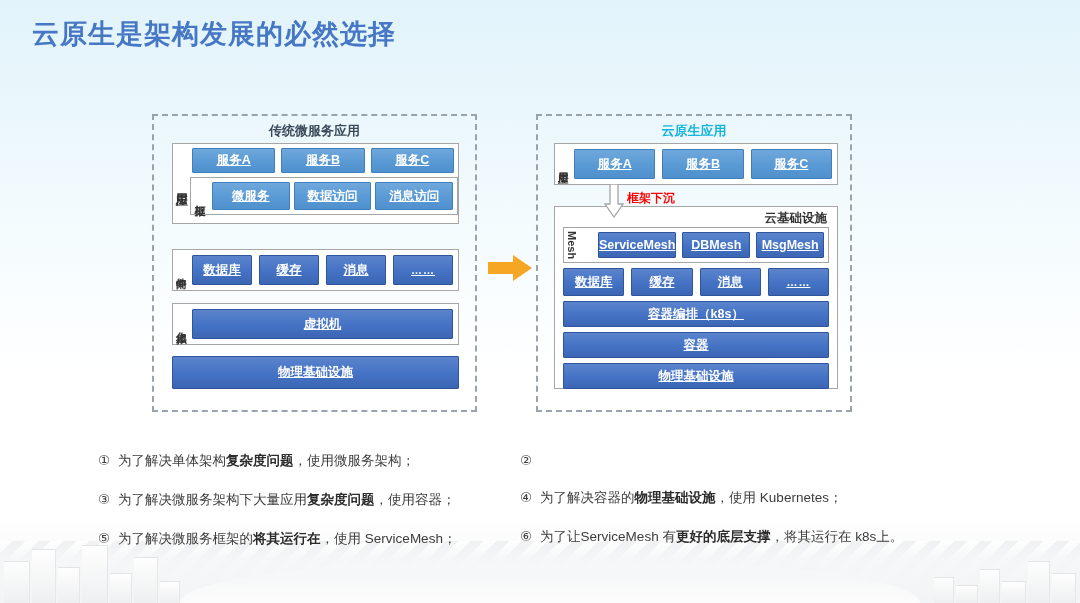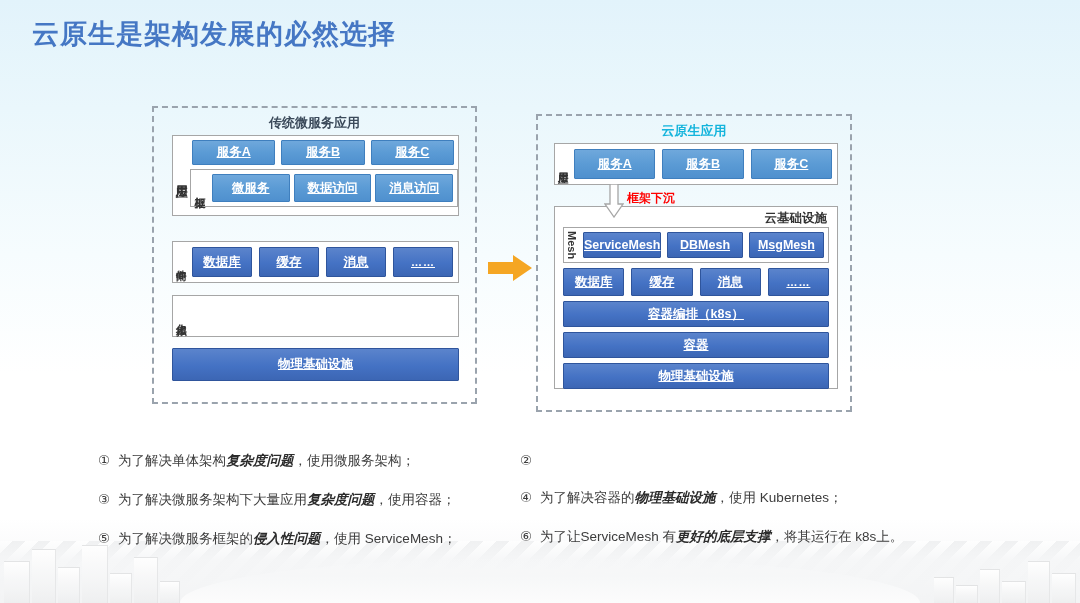--- a/index.html
+++ b/index.html
@@ -38,21 +38,21 @@
   .page-title {
     position: absolute; left: 32px; top: 16px;
     font-size: 27px; font-weight: bold; color: #4577c4;
     letter-spacing: 1px; white-space: nowrap;
   }
 
   
   .panel {
     position: absolute; border: 2px dashed #9aa3ad; background: transparent;
   }
-  .panel-left  { left: 152px; top: 106px; width: 325px; height: 298px; }
+  .panel-left  { left: 152px; top: 114px; width: 325px; height: 298px; }
   .panel-right { left: 536px; top: 114px; width: 316px; height: 298px; }
 
   .panel-title {
     position: absolute; left: 0; right: 0; top: 6px; text-align: center;
     font-size: 13px; font-weight: bold; white-space: nowrap;
   }
   .panel-title.trad  { color: #3b4a5a; }
   .panel-title.cloud { color: #14b4dc; }
 
   
@@ -112,21 +112,21 @@
   
   .notes { position: absolute; left: 0; top: 452px; width: 1080px; }
   .note-col { position: absolute; }
   .note-col.left  { left: 98px;  width: 430px; }
   .note-col.right { left: 520px; width: 470px; }
   .note-row {
     display: flex; align-items: baseline; gap: 8px;
     font-size: 13.5px; color: #3c3c3c; margin-bottom: 21px; white-space: nowrap;
   }
   .note-num { font-size: 13.5px; color: #3c3c3c; flex: 0 0 auto; }
-  .note-text b { font-weight: bold; color: #2b2b2b; font-style: italic; }
+  .note-text b { font-weight: bold; color: #2b2b2b; }
 </style>
 </head>
 <body>
 
 <div class="bottom-band">
   <div class="band-mound"></div>
   <div class="band-blocks band-left">
     <span style="left:4px;  width:26px; height:42px;"></span>
     <span style="left:32px; width:24px; height:54px;"></span>
     <span style="left:58px; width:22px; height:36px;"></span>
@@ -176,20 +176,23 @@
     <div style="flex:1; display:flex; gap:7px; padding:5px 5px 5px 2px;">
       <div class="bx bx-dark" style="flex:1;">数据库</div>
       <div class="bx bx-dark" style="flex:1;">缓存</div>
       <div class="bx bx-dark" style="flex:1;">消息</div>
       <div class="bx bx-dark bx-dots" style="flex:1;">……</div>
     </div>
   </div>
 
   <div class="section" style="left:18px; top:187px; width:287px; height:42px;">
     <div class="vlabel" style="width:17px; font-size:10.5px;">虚拟化</div>
+    <div style="flex:1; display:flex; padding:5px 5px 5px 2px;">
+      <div class="bx bx-dark" style="flex:1;">虚拟机</div>
+    </div>
   </div>
 
   <div class="bx bx-dark" style="position:absolute; left:18px; top:240px; width:287px; height:33px;">物理基础设施</div>
 </div>
 
 <div class="arrow-orange">
   <svg width="44" height="26" viewBox="0 0 44 26">
     <polygon points="0,7 25,7 25,0 44,13 25,26 25,19 0,19" fill="#f5a623"></polygon>
   </svg>
 </div>
@@ -205,21 +208,21 @@
       <div class="bx bx-light" style="flex:1;">服务C</div>
     </div>
   </div>
 
   <div class="section" style="left:16px; top:90px; width:284px; height:183px; display:block; padding:20px 8px 8px 8px;">
     <div class="cloud-infra-label">云基础设施</div>
 
     <div class="section-inner" style="position:relative; left:0; top:0; width:100%; height:36px; display:flex;">
       <div class="vlabel rot" style="width:15px;">Mesh</div>
       <div style="flex:1; display:flex; gap:6px; padding:4px; align-items:stretch;">
-        <div class="bx bx-dark" style="flex:1;">ServiceMesh</div>
+        <div class="bx bx-dark" style="flex:1;margin-left:15px;">ServiceMesh</div>
         <div class="bx bx-dark" style="flex:1;">DBMesh</div>
         <div class="bx bx-dark" style="flex:1;">MsgMesh</div>
       </div>
     </div>
 
     <div style="display:flex; gap:7px; height:28px; margin-top:5px;">
       <div class="bx bx-dark" style="flex:1;">数据库</div>
       <div class="bx bx-dark" style="flex:1;">缓存</div>
       <div class="bx bx-dark" style="flex:1;">消息</div>
       <div class="bx bx-dark bx-dots" style="flex:1;">……</div>
@@ -243,21 +246,21 @@
     <div class="note-row">
       <span class="note-num">①</span>
       <span class="note-text">为了解决单体架构<b>复杂度问题</b>，使用微服务架构；</span>
     </div>
     <div class="note-row">
       <span class="note-num">③</span>
       <span class="note-text">为了解决微服务架构下大量应用<b>复杂度问题</b>，使用容器；</span>
     </div>
     <div class="note-row">
       <span class="note-num">⑤</span>
-      <span class="note-text">为了解决微服务框架的<b>侵入性问题</b>，使用 ServiceMesh；</span>
+      <span class="note-text">为了解决微服务框架的<b>将其运行在</b>，使用 ServiceMesh；</span>
     </div>
   </div>
   <div class="note-col right">
     <div class="note-row">
       <span class="note-num">②</span>
     </div>
     <div class="note-row">
       <span class="note-num">④</span>
       <span class="note-text">为了解决容器的<b>物理基础设施</b>，使用 Kubernetes；</span>
     </div>

